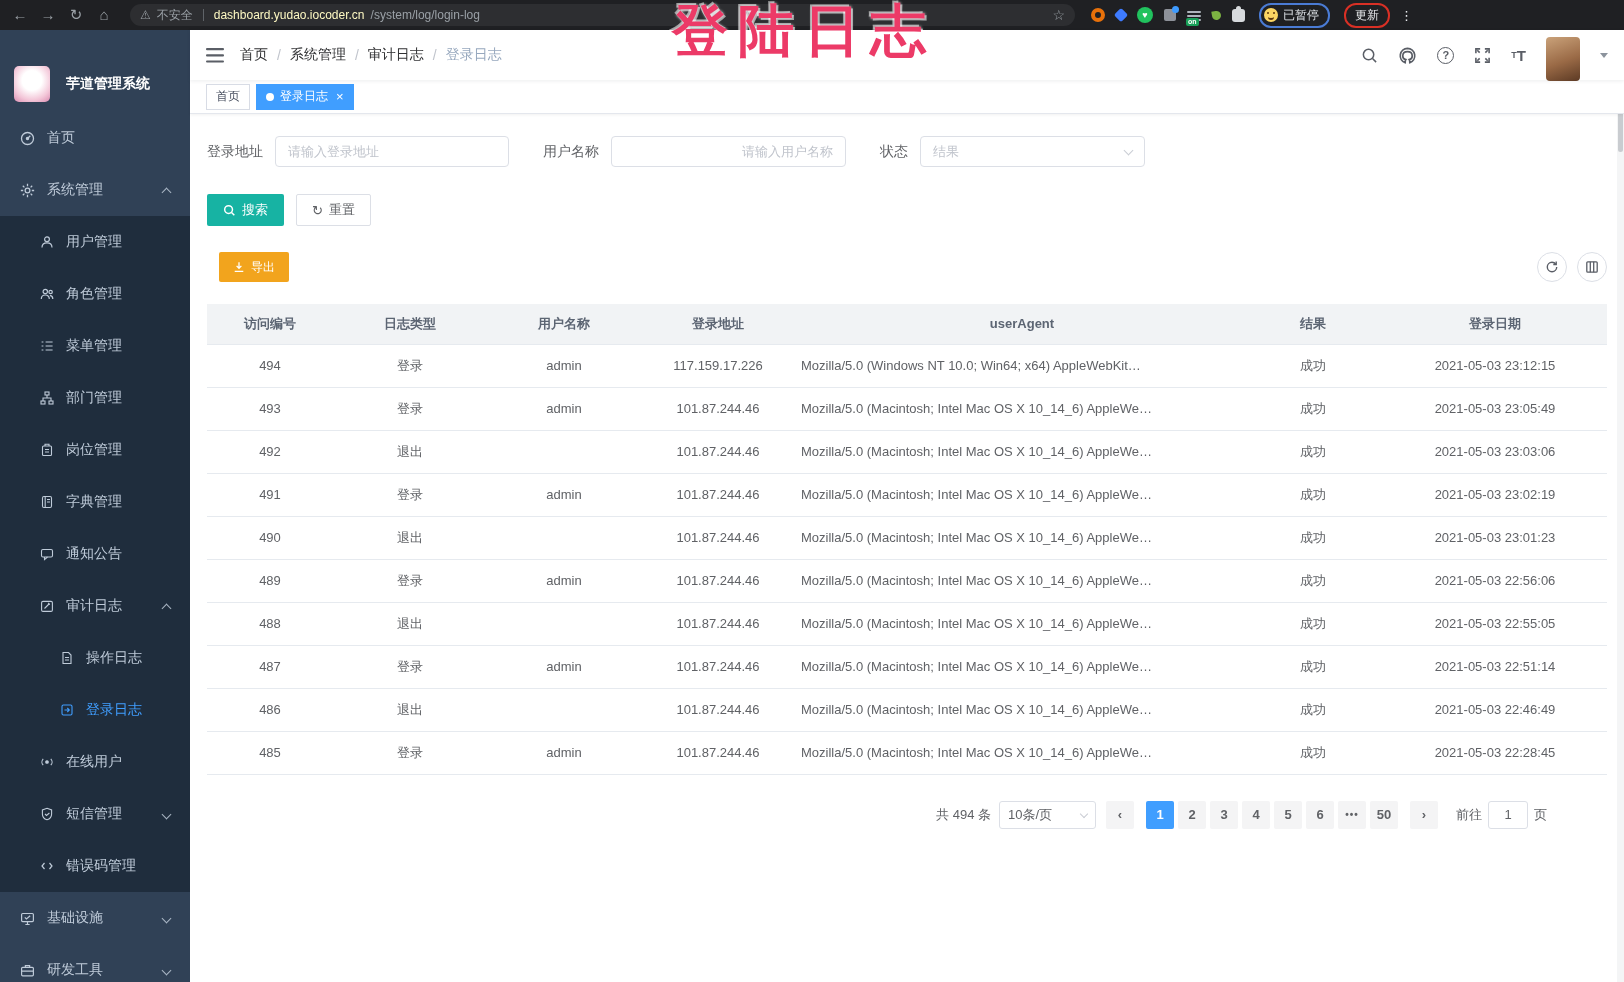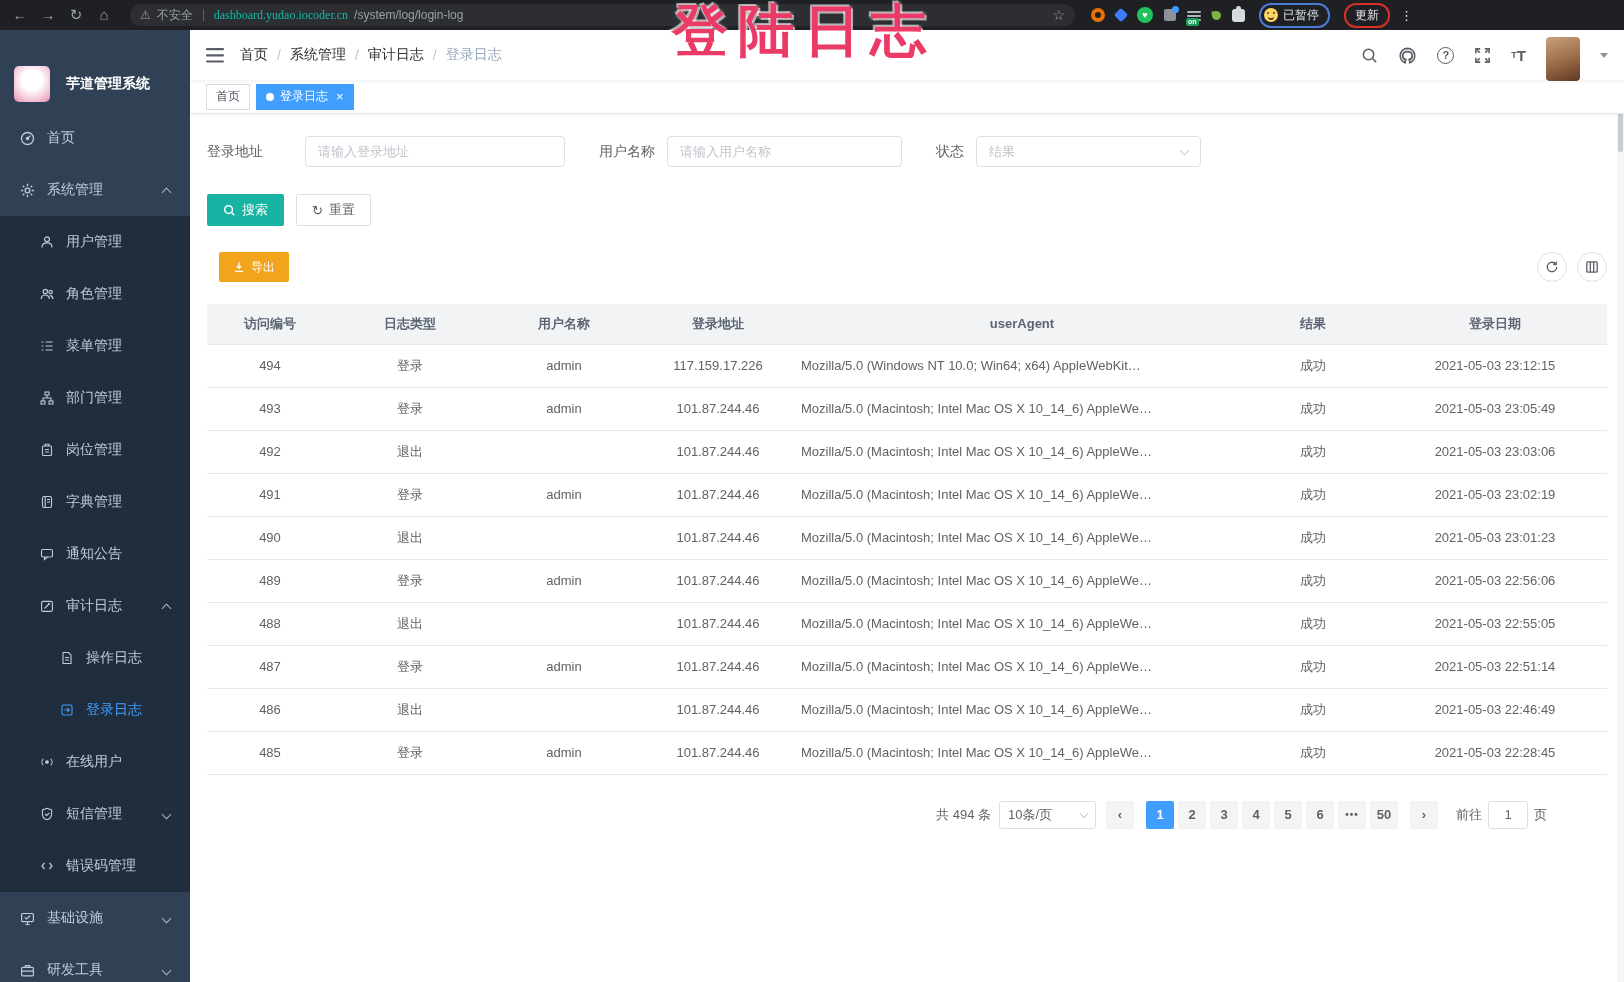--- a/index.html
+++ b/index.html
@@ -21,21 +21,21 @@
   
   .browser-bar { height:30px; background:#1f2023; display:flex; align-items:center; padding:0 8px; gap:6px; }
   .b-nav { display:flex; gap:4px; color:#9aa0a6; }
   .b-nav span { width:24px; text-align:center; font-size:15px; line-height:26px; cursor:pointer; }
   .addr {
     flex:0 0 945px; height:22px; margin-left:8px; background:#2d2e31; border-radius:12px;
     display:flex; align-items:center; padding:0 10px; gap:6px; font-size:12px; color:#9aa0a6;
   }
   .addr .warn { font-size:12px; }
   .addr .div { width:1px; height:12px; background:#5f6368; margin:0 4px; }
-  .addr .domain { color:#14b8a6;font-family:Liberation Serif, serif; }
+  .addr .domain { color:#fef9c3; }
   .addr .path { color:#9aa0a6; }
   .addr .star { margin-left:auto; font-size:14px; color:#9aa0a6; }
   .b-ext { display:flex; align-items:center; gap:11px; margin-left:10px; }
   .ext-donut { width:14px; height:14px; border:4px solid #e8710a; border-radius:50%; }
   .ext-gem  { width:10px; height:10px; background:#3e7bff; transform:rotate(45deg); border-radius:2px; }
   .ext-heart { width:16px; height:16px; border-radius:50%; background:#21c25e; color:#fff; font-size:9px; text-align:center; line-height:16px; }
   .ext-grid { position:relative; width:12px; height:12px; background:#8d9199; border-radius:2px; }
   .ext-grid i { position:absolute; top:-3px; right:-3px; width:7px; height:7px; background:#3e9bff; border-radius:50%; }
   .ext-switchy { position:relative; width:14px; height:12px; }
   .ext-switchy b { display:block; height:2px; background:#aeb4bc; margin:2px 0; border-radius:1px; }
@@ -101,21 +101,21 @@
 
   .content { flex:1; padding:22px 17px 0 17px; position:relative; }
 
   
   .filter-row { display:flex; align-items:center; }
   .f-item { display:flex; align-items:center; margin-right:34px; }
   .f-label { font-size:14px; color:#606266; margin-right:12px; white-space:nowrap; }
   .f-input { height:31px; border:1px solid #dcdfe6; border-radius:4px; padding:0 12px; font-size:13px; color:#606266;
     font-family:"Liberation Sans",sans-serif; }
   .f-input::placeholder { color:#c0c4cc; }
-  .w230 { width:260px;margin-left:30px; } .w235 { width:235px; }
+  .w230 { width:234px; } .w235 { width:235px;text-align:right; }
   .f-select { width:225px; height:31px; border:1px solid #dcdfe6; border-radius:4px; display:flex; align-items:center;
     padding:0 12px; font-size:13px; color:#c0c4cc; cursor:pointer; }
   .f-select .chev { border-color:#c0c4cc; margin:0 0 3px auto; }
   .f-range { width:228px; height:31px; border:1px solid #dcdfe6; border-radius:4px; display:flex; align-items:center;
     padding:0 10px; gap:8px; font-size:13px; color:#c0c4cc; cursor:pointer; }
   .f-range .sep { color:#c0c4cc; }
 
   .btn-row { display:flex; gap:12px; margin-top:27px; }
   .btn { height:32px; display:inline-flex; align-items:center; gap:6px; border-radius:2px; padding:0 15px;
     font-size:13px; cursor:pointer; border:1px solid transparent; }

